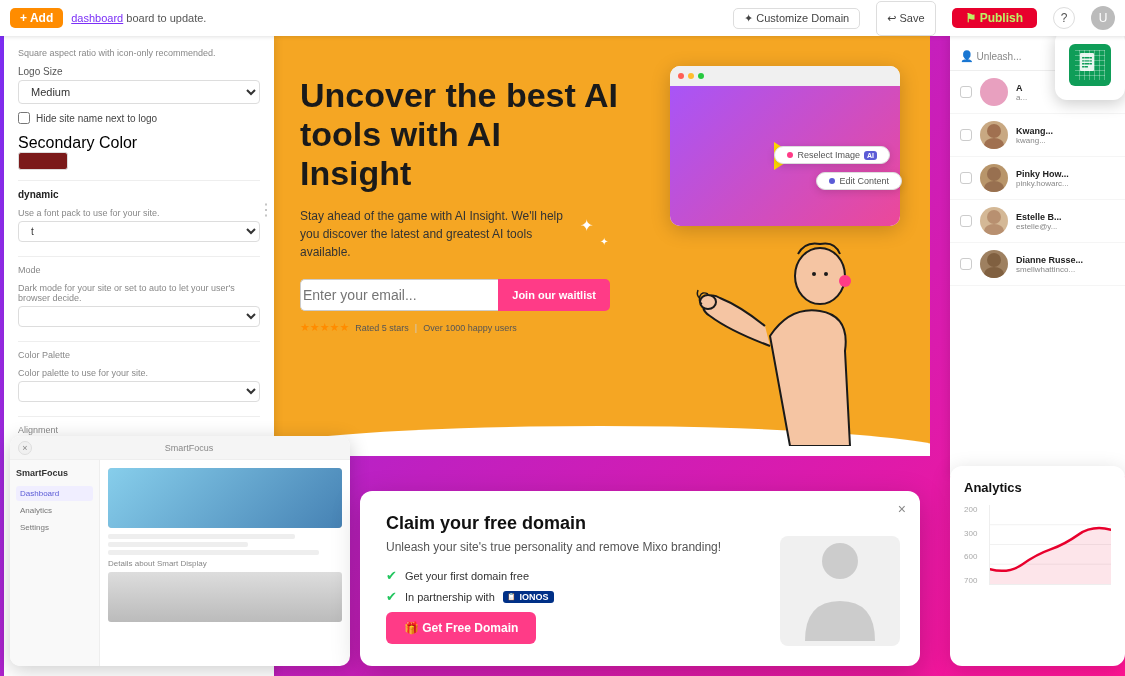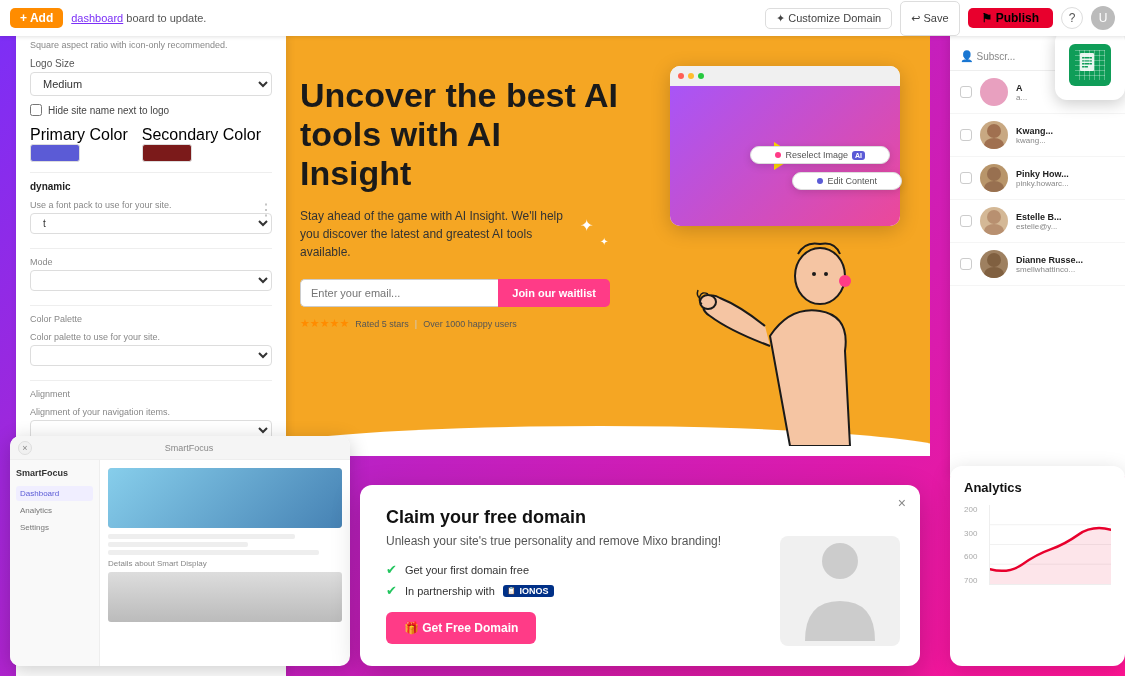--- a/index.html
+++ b/index.html
@@ -35,21 +35,21 @@
       font-size: 12px;
       font-weight: 600;
       cursor: pointer;
       display: flex; align-items: center; gap: 4px;
     }
     .top-bar-breadcrumb {
       font-size: 11px;
       color: #555;
     }
     .top-bar-breadcrumb a { color: #7B2FF7; text-decoration: underline; }
-    .top-bar-right { display: flex; align-items: center; gap: 8px; }
+    .top-bar-right { display: flex; align-items: center; gap: 16px; }
     .customize-domain-btn {
       background: #fff;
       border: 1px solid #ddd;
       border-radius: 5px;
       padding: 3px 10px;
       font-size: 11px;
       color: #444;
       cursor: pointer;
       display: flex; align-items: center; gap: 4px;
     }
@@ -58,21 +58,21 @@
       border: 1px solid #ddd;
       border-radius: 5px;
       padding: 10px 10px;
       font-size: 11px;
       color: #444;
       cursor: pointer;
       display: flex; align-items: center; gap: 4px;
     }
     .publish-btn {
       background: #E8002D;
-      color: #000000;
+      color: #bef264;
       border: none;
       border-radius: 5px;
       padding: 3px 14px;
       font-size: 12px;
       font-weight: 600;
       cursor: pointer;
       display: flex; align-items: center; gap: 4px;
     }
     .help-btn {
       width: 22px; height: 22px;
@@ -89,26 +89,26 @@
       border-radius: 50%;
       background: #bbb;
       cursor: pointer;
       display: flex; align-items: center; justify-content: center;
       font-size: 12px; color: #fff;
     }
 
     
     .left-panel {
       position: absolute;
-      top: 36px; left: 16px;
+      top: 36px; left: 4px;
       width: 270px;
       height: calc(100% - 36px);
       background: #fff;
       z-index: 50;
-      padding: 4px 14px;
+      padding: 12px 14px;
       overflow: hidden;
       box-shadow: 2px 0 8px rgba(0,0,0,0.1);
     }
     .left-panel-hint {
       font-size: 9px;
       color: #888;
       margin-bottom: 8px;
     }
     .left-panel-label {
       font-size: 10px;
@@ -200,22 +200,22 @@
       display: flex;
       gap: 0;
       margin-bottom: 10px;
       max-width: 310px;
     }
     .hero-email-input {
       flex: 1;
       border: 1px solid #ccc;
       border-right: none;
       border-radius: 5px 0 0 5px;
-      padding: 7px 10px;
-      font-size: 11px;
+      padding: 7px 2px;
+      font-size: 14px;
       background: #fff;
       color: #666;
     }
     .hero-waitlist-btn {
       background: #FF3B87;
       color: #fff;
       border: none;
       border-radius: 0 5px 5px 0;
       padding: 7px 14px;
       font-size: 11px;
@@ -261,21 +261,21 @@
       border-left: 22px solid #FFD700;
       border-top: 14px solid transparent;
       border-bottom: 14px solid transparent;
     }
     
     .edit-badge {
       position: absolute;
       background: #fff;
       border: 1px solid #ddd;
       border-radius: 12px;
-      padding: 3px 24px;
+      padding: 3px 12px;
       font-size: 9px;
       color: #555;
       display: flex; align-items: center; gap: 4px;
       box-shadow: 0 2px 8px rgba(0,0,0,0.15);
       white-space: nowrap;
     }
     .edit-badge.reselect { top: 100px; right: 20px; }
     .edit-badge.edit-content { top: 120px; right: 10px; }
     .badge-dot-pink { width: 6px; height: 6px; border-radius: 50%; background: #FF3B87; }
     .badge-dot-blue { width: 6px; height: 6px; border-radius: 50%; background: #5B5BD6; }
@@ -326,21 +326,21 @@
     .get-domain-btn {
       background: #FF3B87;
       color: #fff;
       border: none;
       border-radius: 6px;
       padding: 9px 18px;
       font-size: 12px;
       font-weight: 700;
       cursor: pointer;
       display: flex; align-items: center; gap: 6px;
-      margin-top: 14px;
+      margin-top: 8px;
     }
     .ionos-logo {
       display: inline-flex; align-items: center; gap: 3px;
       background: #003087; color: #fff;
       border-radius: 3px; padding: 1px 5px;
       font-size: 9px; font-weight: 700;
     }
     .domain-img-placeholder {
       position: absolute;
       right: 20px; bottom: 20px;
@@ -561,36 +561,33 @@
   <p class="left-panel-label">Logo Size</p>
   <select class="left-panel-select">
     <option>Medium</option>
   </select>
   <div class="left-panel-checkbox-row">
     <input type="checkbox" style="">
     <label>Hide site name next to logo</label>
   </div>
   <div class="color-row">
     <div>
-      <label>Primary Color</label>
-      <div class="color-swatch primary"></div>
-    </div>
-    <div>
       <label>Secondary Color</label>
       <div class="color-swatch secondary"></div>
     </div>
   </div>
   <div class="divider"></div>
   <div class="section-title-sm">dynamic</div>
   <p class="panel-row-label">Use a font pack to use for your site.</p>
   <select class="panel-select-full">
     <option>t</option>
   </select>
   <div class="divider"></div>
   <p class="panel-row-label">Mode</p>
+  <p class="panel-row-label">Dark mode for your site or set to auto to let your user's browser decide.</p>
   <select class="panel-select-full">
     <option></option>
   </select>
   <div class="divider"></div>
   <p class="panel-row-label">Color Palette</p>
   <p class="panel-row-label">Color palette to use for your site.</p>
   <select class="panel-select-full">
     <option></option>
   </select>
   <div class="divider"></div>
@@ -713,21 +710,21 @@
       <div class="sp-detail-text">Details about Smart Display</div>
       <div class="sp-person-img"></div>
     </div>
   </div>
 </div>
 
 <div class="right-panel">
   <div class="rp-header">
     <span class="rp-header-title">
       <span style="font-size:11px;">👤</span>
-      <span>Subscr...</span>
+      <span>Unleash...</span>
     </span>
   </div>
 
   <div class="rp-subscriber-row">
     <div class="rp-checkbox"></div>
     <div class="rp-avatar" style="background:#E8A0BF;"></div>
     <div class="rp-info">
       <div class="rp-name">A</div>
       <div class="rp-email">a...</div>
     </div>

